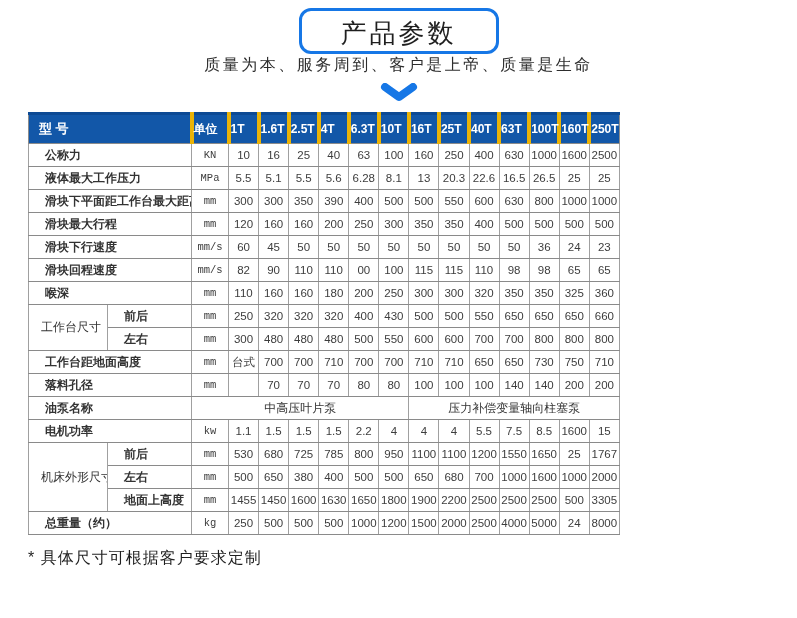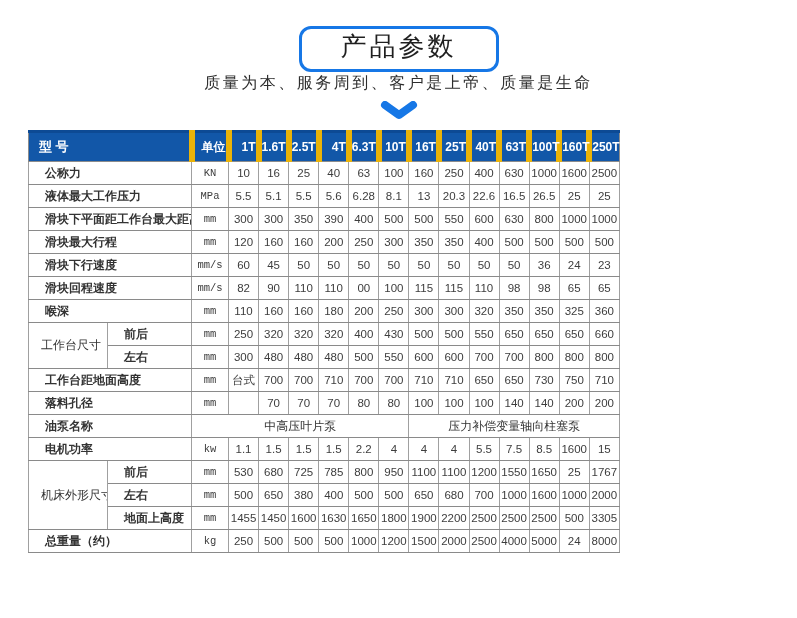--- a/index.html
+++ b/index.html
@@ -5,42 +5,42 @@
   * { box-sizing: border-box; }
   html, body { margin: 0; padding: 0; }
   body {
     width: 797px; height: 618px; background: #ffffff;
     font-family: "Liberation Sans", "DejaVu Sans", sans-serif;
     overflow: hidden;
   }
   .page { width: 797px; height: 618px; background: #fff; }
 
   .title-box {
-    width: 200px; height: 46px; margin: 26px auto 0;
+    width: 200px; height: 46px; margin: 8px auto 0;
     border: 3px solid #1677e6; border-radius: 12px;
-    display: flex; align-items: flex-start; justify-content: center;
+    display: flex; align-items: flex-end; justify-content: center;
     background: #fff;
   }
   .title-box .title-text { font-size: 26px; color: #1f1f1f; letter-spacing: 3px; }
 
   .subtitle {
     margin-top: 1px; text-align: center;
     font-size: 16px; letter-spacing: 2.5px; color: #2d2d2d;
   }
 
   .chevron-wrap { margin-top: 7px; text-align: center; height: 20px; line-height: 0; }
 
   table.spec {
     border-collapse: collapse; table-layout: fixed;
     width: 592px; margin: 9px 0 0 28px;
   }
   .spec th {
     background: #1257a8; color: #ffffff; font-weight: bold; font-size: 12px;
-    height: 30px; padding: 0; text-align: right;
-    border-left: 6px solid #eab308;
+    height: 30px; padding: 0; text-align: left;
+    border-left: 4px solid #eab308;
     border-top: 3px solid #0d4a94;
     border-bottom: 1px solid #8c8c8c;
     border-right: none;
   }
   .spec th.model-h {
     border-left: 1px solid #8c8c8c; text-align: left; padding-left: 10px; font-size: 13px;
   }
   .spec th:last-child { border-right: 1px solid #8c8c8c; }
   .spec td {
     border: 1px solid #a0a0a0;
@@ -388,14 +388,15 @@
           <td class="val">2000</td>
           <td class="val">2500</td>
           <td class="val">4000</td>
           <td class="val">5000</td>
           <td class="val">24</td>
           <td class="val">8000</td>
         </tr>
       </tbody>
   </table>
 
+  <div class="note">* 具体尺寸可根据客户要求定制</div>
 
 </div>
 
 </body></html>

